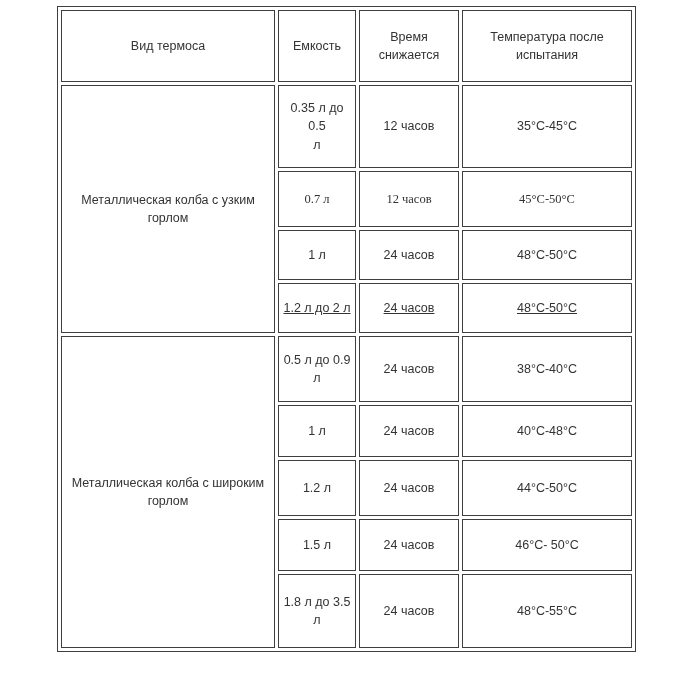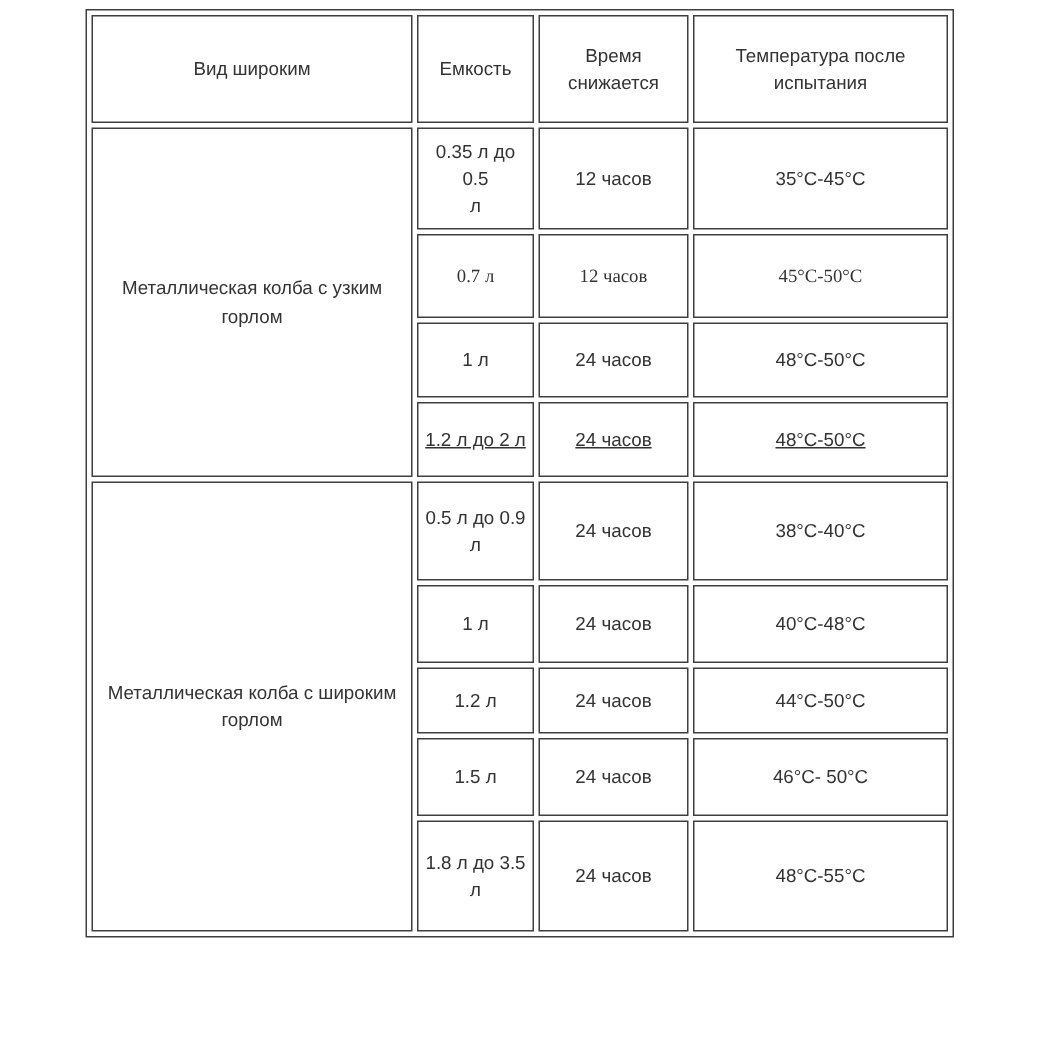--- a/index.html
+++ b/index.html
@@ -41,48 +41,48 @@
     line-height: 1.45;
     padding: 1px 2px;
     white-space: pre-line;
     background: #ffffff;
   }
   col.c1 { width: 214px; }
   col.c2 { width: 78px;  }
   col.c3 { width: 100px; }
   col.c4 { width: 170px; }
   tr.r-head td { height: 72px; }
-  tr.r1 td { height: 68px; }
+  tr.r1 td { height: 83px; }
   tr.r2 td { height: 56px; font-family: Liberation Serif, serif; }
   tr.r3 td { height: 50px; }
   tr.r4 td { height: 50px; text-decoration: underline; }
   tr.r5 td { height: 66px; }
   tr.r6 td { height: 52px; }
-  tr.r7 td { height: 44px; }
+  tr.r7 td { height: 56px; }
   tr.r8 td { height: 52px; }
   tr.r9 td { height: 74px; }
 </style>
 </head>
 <body>
 
 <div class="page">
 
   <div class="intro">
   </div>
 
   <table class="thermos-table">
     <colgroup>
       <col class="c1">
         <col class="c2">
         <col class="c3">
         <col class="c4">
     </colgroup>
     <tbody>
       <tr class="r-head">
-        <td>Вид широким</td>
+        <td>Вид термоса</td>
         <td>Емкость</td>
         <td>Время
 снижается</td>
         <td>Температура после
 испытания</td>
       </tr>
 
       <tr class="r1">
         <td rowspan="4">Металлическая колба с узким
 горлом</td>

